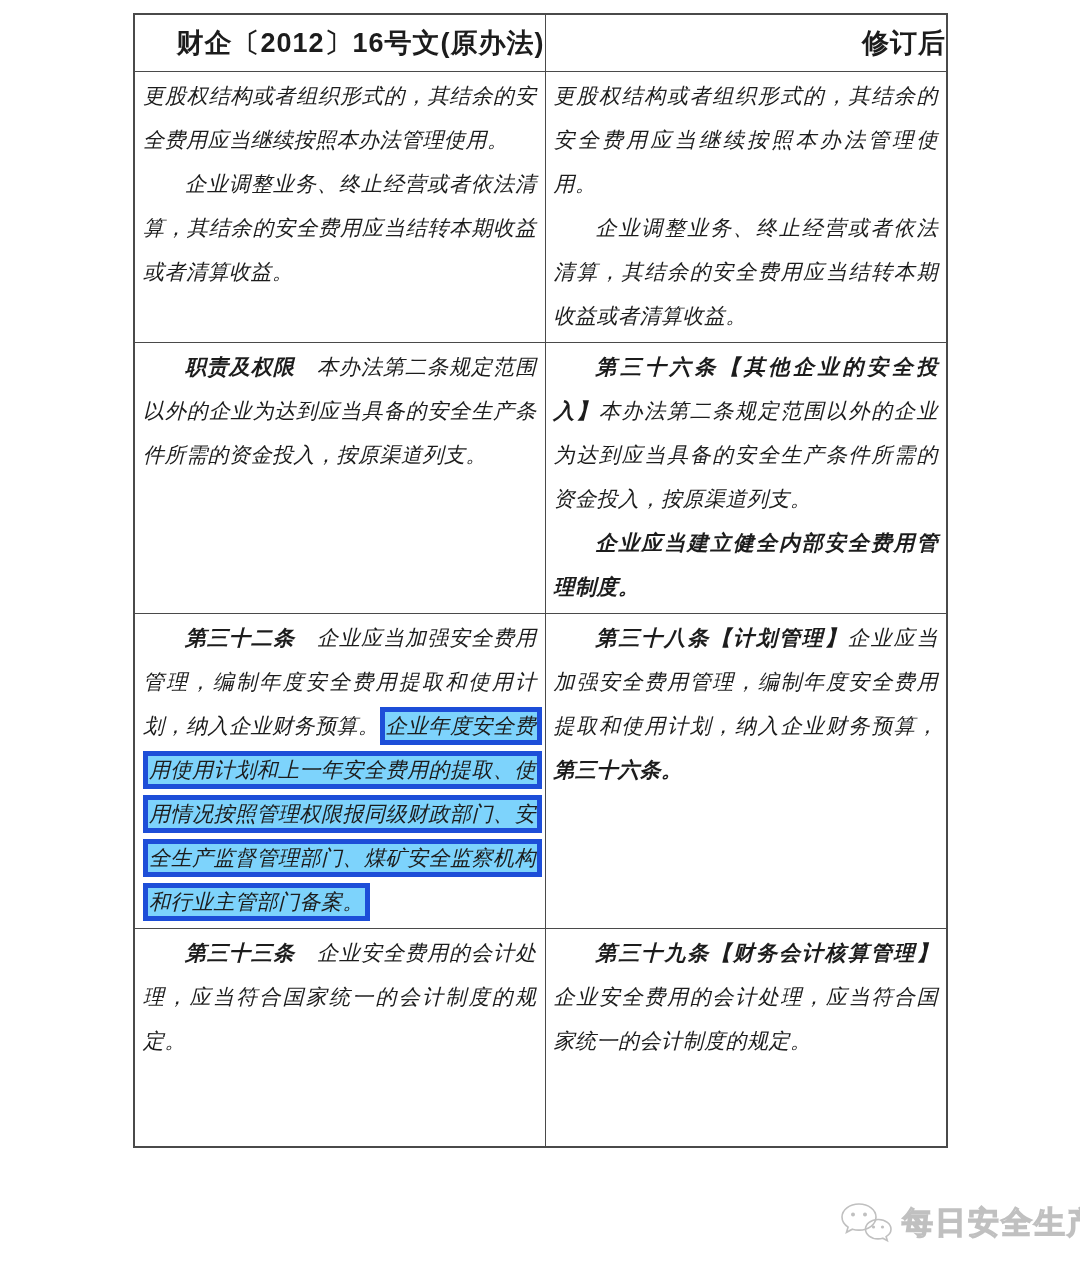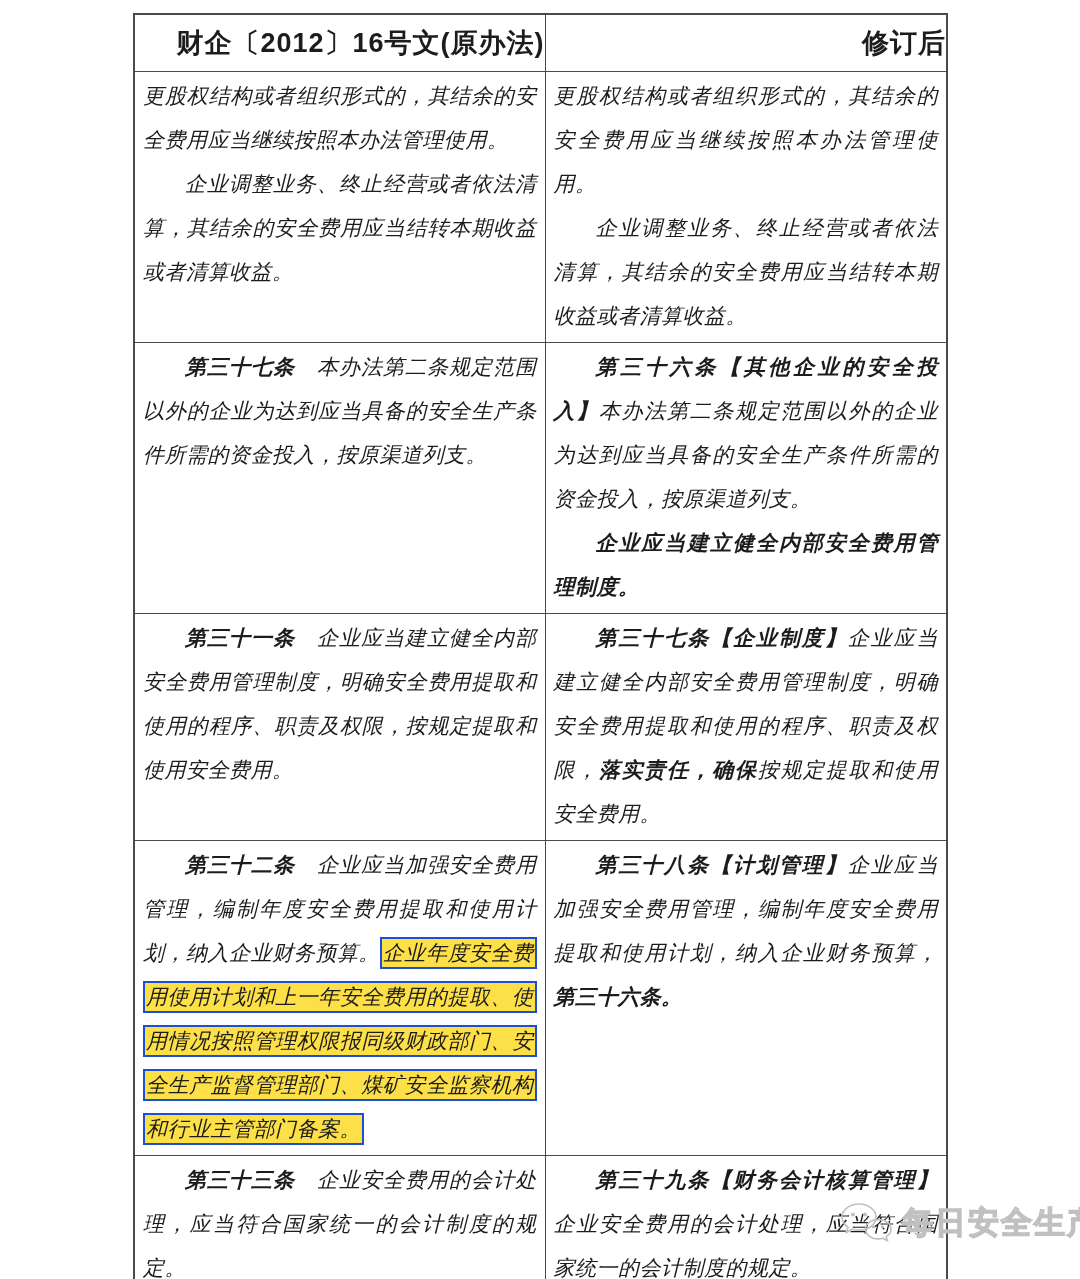--- a/index.html
+++ b/index.html
@@ -46,22 +46,22 @@
     text-align:justify;
     letter-spacing:0.5px;
     font-style:italic;
   }
   .para.indent { text-indent:2em; }
   .seg-bold {
     font-family:"Liberation Sans","DejaVu Sans",sans-serif;
     font-weight:700;
   }
   .seg-highlight {
-    background:#fde047;
-    border:2px solid #1d4ed8;
+    background:#7dd3fc;
+    border:5px solid #1d4ed8;
     padding:2px 1px;
     -webkit-box-decoration-break:clone;
     box-decoration-break:clone;
   }
   
   td.chapter {
     vertical-align:middle;
     text-align:center;
   }
   td.chapter .para {
@@ -120,33 +120,25 @@
             <p class="para"><span class="seg-normal">更股权结构或者组织形式的，其结余的安全费用应当继续按照本办法管理使用。</span></p>
             <p class="para indent"><span class="seg-normal">企业调整业务、终止经营或者依法清算，其结余的安全费用应当结转本期收益或者清算收益。</span></p>
           </td>
           <td class="cell">
             <p class="para"><span class="seg-normal">更股权结构或者组织形式的，其结余的安全费用应当继续按照本办法管理使用。</span></p>
             <p class="para indent"><span class="seg-normal">企业调整业务、终止经营或者依法清算，其结余的安全费用应当结转本期收益或者清算收益。</span></p>
           </td>
         </tr>
         <tr>
           <td class="cell">
-            <p class="para indent"><span class="seg-bold">第三十七条</span><span class="seg-normal">　本办法第二条规定范围以外的企业为达到应当具备的安全生产条件所需的资金投入，按原渠道列支。</span></p>
+            <p class="para indent"><span class="seg-bold">职责及权限</span><span class="seg-normal">　本办法第二条规定范围以外的企业为达到应当具备的安全生产条件所需的资金投入，按原渠道列支。</span></p>
           </td>
           <td class="cell">
             <p class="para indent"><span class="seg-bold">第三十六条【其他企业的安全投入】</span><span class="seg-normal">本办法第二条规定范围以外的企业为达到应当具备的安全生产条件所需的资金投入，按原渠道列支。</span></p>
             <p class="para indent"><span class="seg-bold">企业应当建立健全内部安全费用管理制度。</span></p>
-          </td>
-        </tr>
-        <tr>
-          <td class="cell">
-            <p class="para indent"><span class="seg-bold">第三十一条</span><span class="seg-normal">　企业应当建立健全内部安全费用管理制度，明确安全费用提取和使用的程序、职责及权限，按规定提取和使用安全费用。</span></p>
-          </td>
-          <td class="cell">
-            <p class="para indent"><span class="seg-bold">第三十七条【企业制度】</span><span class="seg-normal">企业应当建立健全内部安全费用管理制度，明确安全费用提取和使用的程序、职责及权限，</span><span class="seg-bold">落实责任，确保</span><span class="seg-normal">按规定提取和使用安全费用。</span></p>
           </td>
         </tr>
         <tr>
           <td class="cell">
             <p class="para indent"><span class="seg-bold">第三十二条</span><span class="seg-normal">　企业应当加强安全费用管理，编制年度安全费用提取和使用计划，纳入企业财务预算。</span><span class="seg-highlight">企业年度安全费用使用计划和上一年安全费用的提取、使用情况按照管理权限报同级财政部门、安全生产监督管理部门、煤矿安全监察机构和行业主管部门备案。</span></p>
           </td>
           <td class="cell">
             <p class="para indent"><span class="seg-bold">第三十八条【计划管理】</span><span class="seg-normal">企业应当加强安全费用管理，编制年度安全费用提取和使用计划，纳入企业财务预算，</span><span class="seg-bold">第三十六条。</span></p>
           </td>
         </tr>

